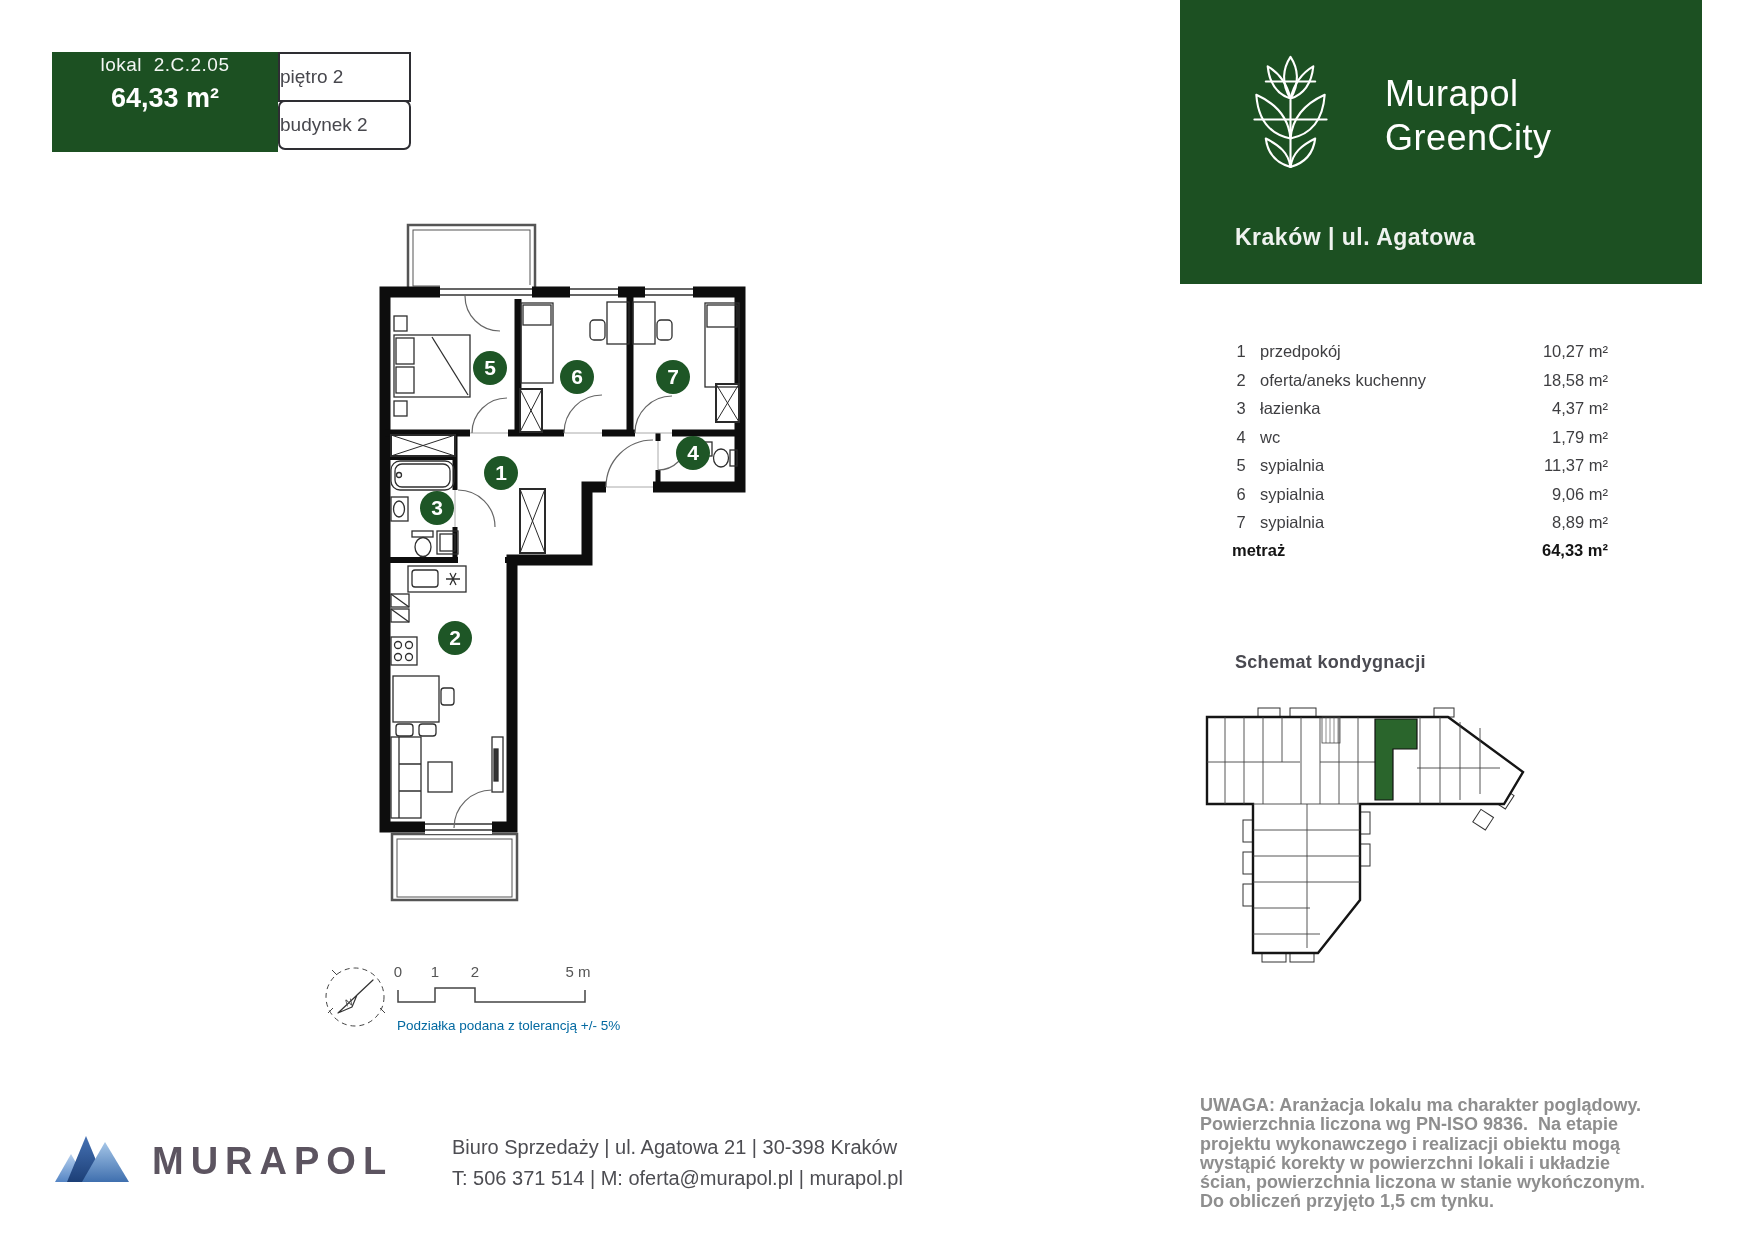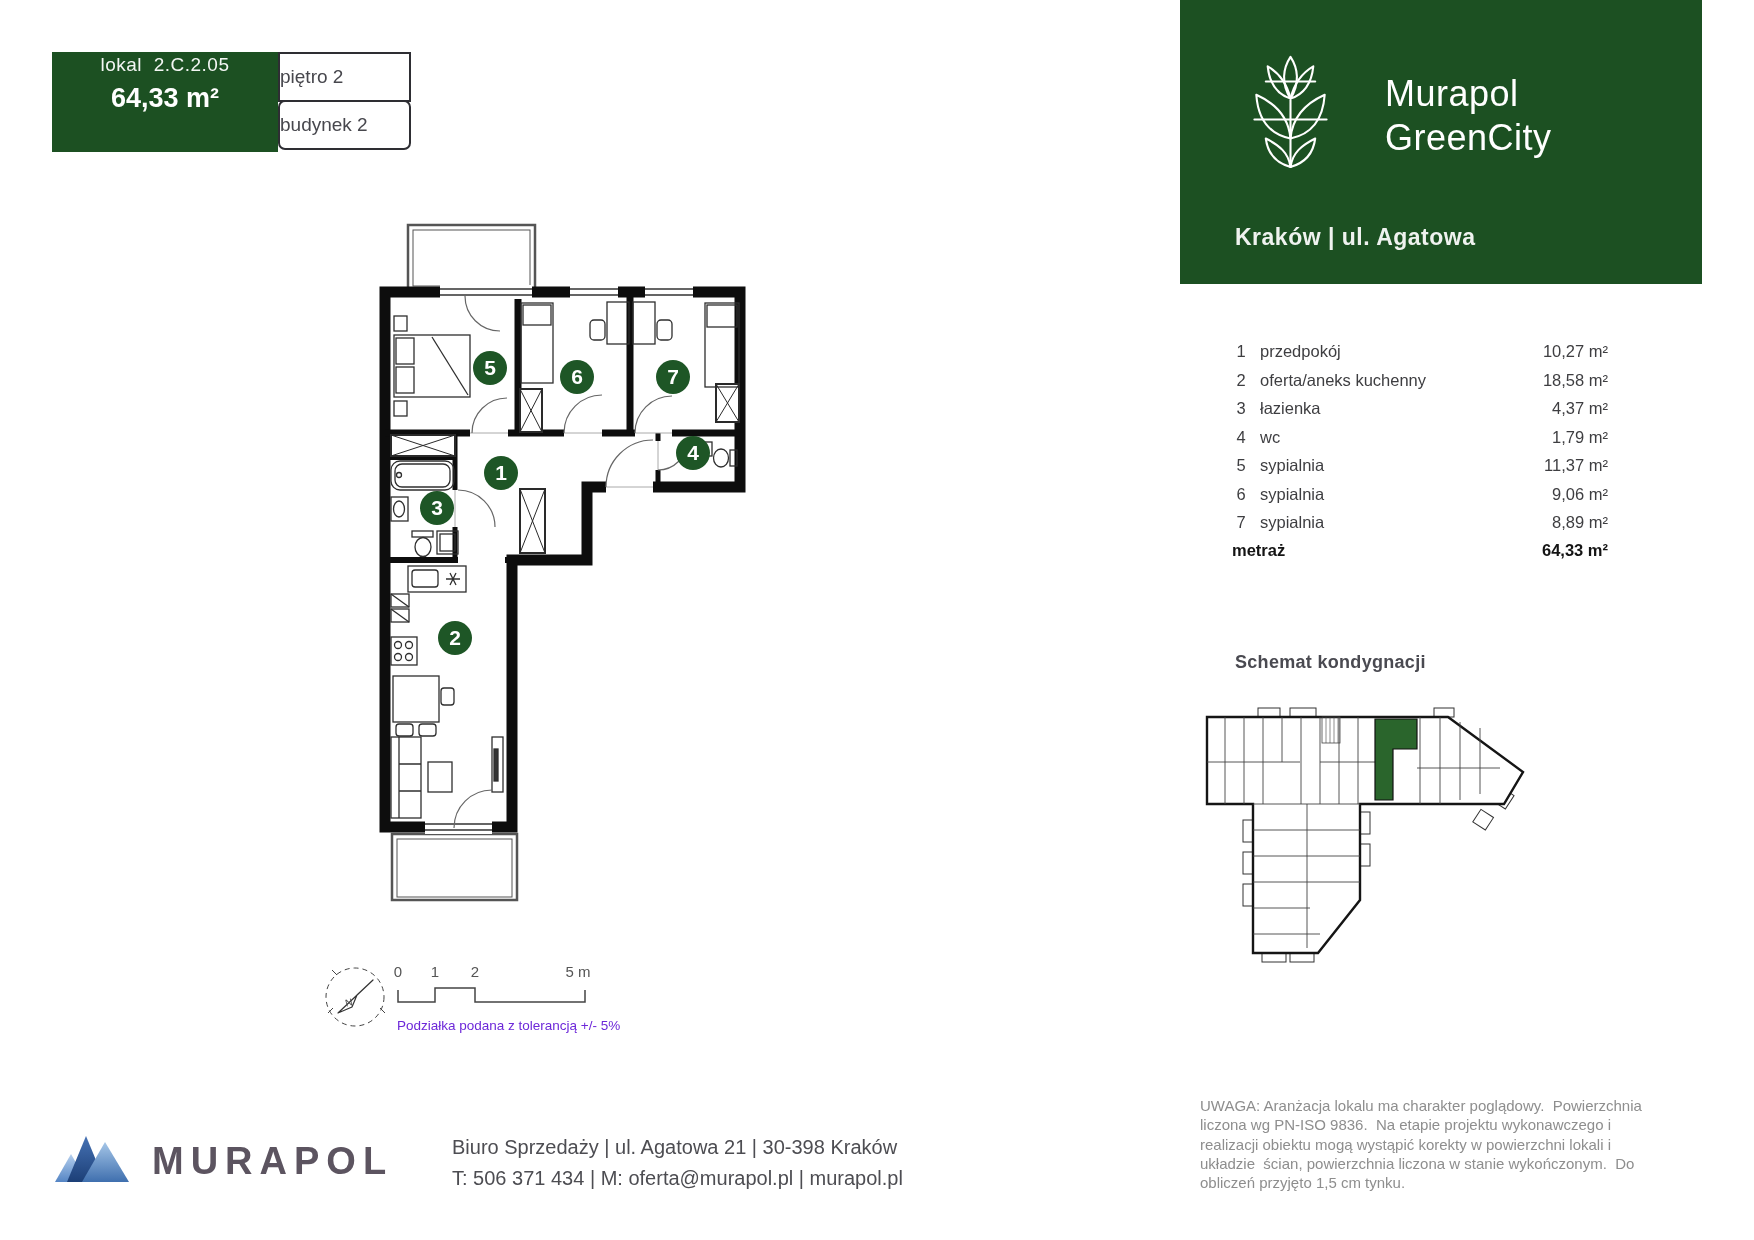--- a/index.html
+++ b/index.html
@@ -38,22 +38,22 @@
   .room-row .lbl{position:absolute;left:60px;white-space:nowrap;}
   .room-row .val{position:absolute;right:0;text-align:right;white-space:nowrap;}
   .room-row.total{font-weight:700;color:#141414;}
   .room-row.total .lbl{left:32px;}
 
   .schemat-title{left:1235px;top:652px;font-size:18px;font-weight:600;color:#4a4a51;letter-spacing:.3px;}
 
   
   .murapol-text{left:152px;top:1140px;font-size:38px;font-weight:700;letter-spacing:7px;color:#5c5460;}
   .footer-lines{left:452px;top:1132px;font-size:20px;line-height:31px;color:#4d4d52;}
-  .disclaimer{left:1200px;top:1096px;width:450px;font-size:15px;line-height:19.3px;color:#8e8e8e;white-space:pre-wrap;}
-  .scale-note{left:397px;top:1018px;font-size:13.5px;color:#6d28d9;}
+  .disclaimer{left:1200px;top:1096px;width:450px;font-size:18px;line-height:19.3px;color:#8e8e8e;white-space:pre-wrap;font-weight:bold;}
+  .scale-note{left:397px;top:1018px;font-size:13.5px;color:#0369a1;}
 
   svg text{font-family:"Liberation Sans", sans-serif;}
   .marker-num{fill:#fff;font-size:21px;font-weight:600;text-anchor:middle;}
   .scale-txt{fill:#555;font-size:15px;text-anchor:middle;}
   .compass-n{fill:#555;font-size:10px;text-anchor:middle;}
 </style>
 </head>
 <body>
 
 <div class="abs unit-card">
@@ -397,16 +397,16 @@
     </linearGradient>
   </defs>
   <polygon points="0,52 16,24 32,52" fill="url(#gLight)"></polygon>
   <polygon points="12,52 31,6 50,52" fill="url(#gMid)"></polygon>
   <polygon points="27,52 50,12 74,52" fill="url(#gLight2)"></polygon>
 </svg>
 <div class="abs murapol-text">MURAPOL</div>
 
 <div class="abs footer-lines">
   <div>Biuro Sprzedaży | ul. Agatowa 21 | 30-398 Kraków</div>
-  <div>T: 506 371 434 | M: oferta@murapol.pl | murapol.pl</div>
+  <div>T: 506 371 514 | M: oferta@murapol.pl | murapol.pl</div>
 </div>
 
 <div class="abs disclaimer">UWAGA: Aranżacja lokalu ma charakter poglądowy.  Powierzchnia liczona wg PN-ISO 9836.  Na etapie projektu wykonawczego i realizacji obiektu mogą wystąpić korekty w powierzchni lokali i układzie  ścian, powierzchnia liczona w stanie wykończonym.  Do obliczeń przyjęto 1,5 cm tynku.</div>
 
 </body></html>

